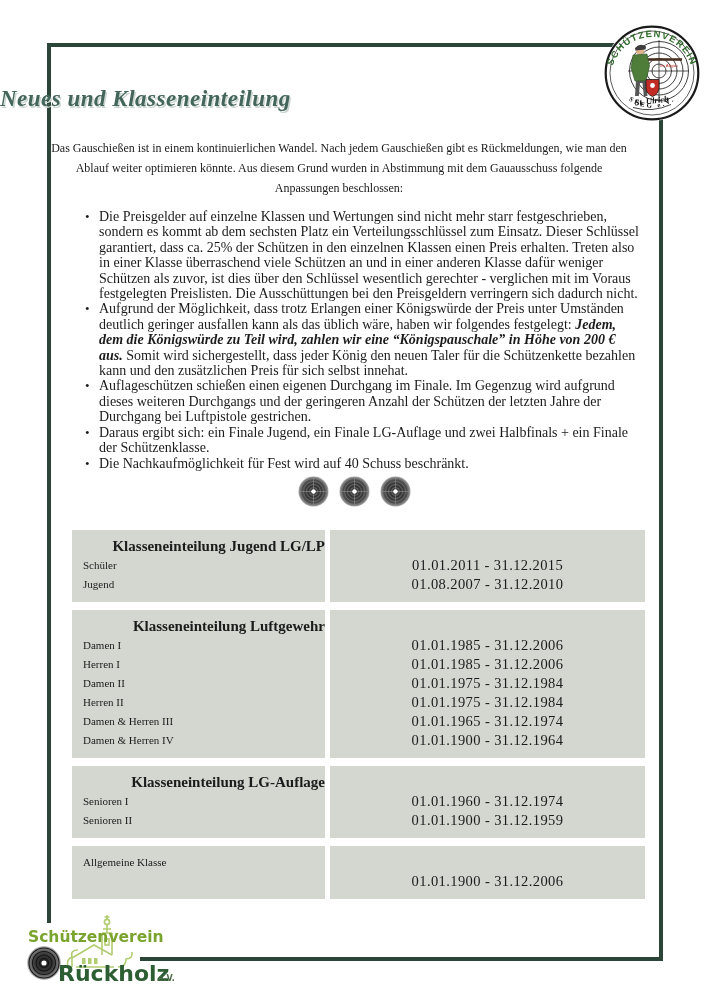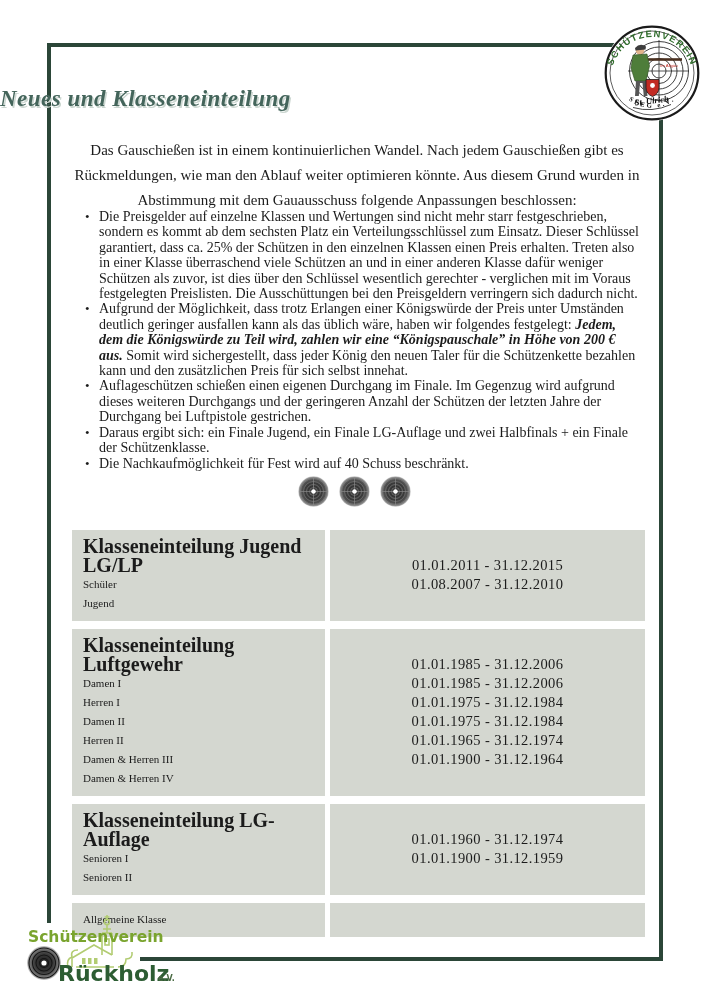--- a/index.html
+++ b/index.html
@@ -17,22 +17,22 @@
   .frame-left   { left:47px;  top:43px;  width:4px;   height:880px; }
   .frame-bottom { left:140px; top:957px; width:523px; height:4px; }
 
   .title {
     position:absolute; top:86px; left:0; width:709px;
     font-size:23px; font-weight:bold; font-style:italic;
     color:#44655b; letter-spacing:0.5px;
     text-shadow:1.5px 1.5px 0 #ccd7d1;
   }
   .intro {
-    position:absolute; top:138px; left:62px; width:590px;
-    text-align:center; font-size:15px; line-height:25px;
+    position:absolute; top:138px; left:44px; width:590px;
+    text-align:center; font-size:12px; line-height:20px;
   }
   .bullets {
     position:absolute; top:196px; left:71px; width:581px;
     font-size:14px; line-height:15.4px;
   }
   .bullets ul { margin:13px; padding:0; list-style:none; }
   .bullets li { position:relative; padding-left:15px; }
   .bullets li::before {
     content:"•"; position:absolute; left:1px; top:0;
     font-size:13px; color:#1b1b1b;
@@ -50,21 +50,21 @@
   }
   .ktable { display:flex; gap:5px; }
   .kcol-left {
     width:253px; background:#d4d7d0;
     padding:7px 0 8px 11px; box-sizing:border-box;
   }
   .kcol-right {
     flex:1; background:#d4d7d0;
     padding:7px 0 8px 0; text-align:center;
   }
-  .t-header { font-weight:bold; font-size:20px; line-height:19px; }
+  .t-header { font-weight:bold; font-size:15px; line-height:19px;text-align:right; }
   .t-label  { font-size:11px; line-height:19px; }
   .t-spacer { height:19px; }
   .t-value  { font-size:14.5px; line-height:19px; letter-spacing:0.4px; }
 
   .badge { position:absolute; left:602px; top:23px; width:100px; height:100px; }
   .footer-logo { position:absolute; left:6px; top:903px; width:230px; height:100px; }
 </style>
 </head>
 <body>
 
@@ -197,20 +197,21 @@
         <div class="t-value">01.01.1960 - 31.12.1974</div>
         <div class="t-value">01.01.1900 - 31.12.1959</div>
       </div>
     </div>
     <div class="ktable">
       <div class="kcol-left">
         <div class="t-label">Allgemeine Klasse</div>
       </div>
       <div class="kcol-right">
         <div class="t-spacer"></div>
+        <div class="t-value">01.01.1900 - 31.12.2006</div>
       </div>
     </div>
   </div>
 
 <div class="badge">
   <svg width="100" height="100" viewBox="0 0 100 100">
     <circle cx="50" cy="50" r="48" fill="#ffffff"></circle>
     <circle cx="50" cy="50" r="46.3" fill="#ffffff" stroke="#1a1a1a" stroke-width="2.2"></circle>
     <circle cx="50" cy="50" r="42" fill="none" stroke="#1a1a1a" stroke-width="0.7"></circle>
     <defs>

